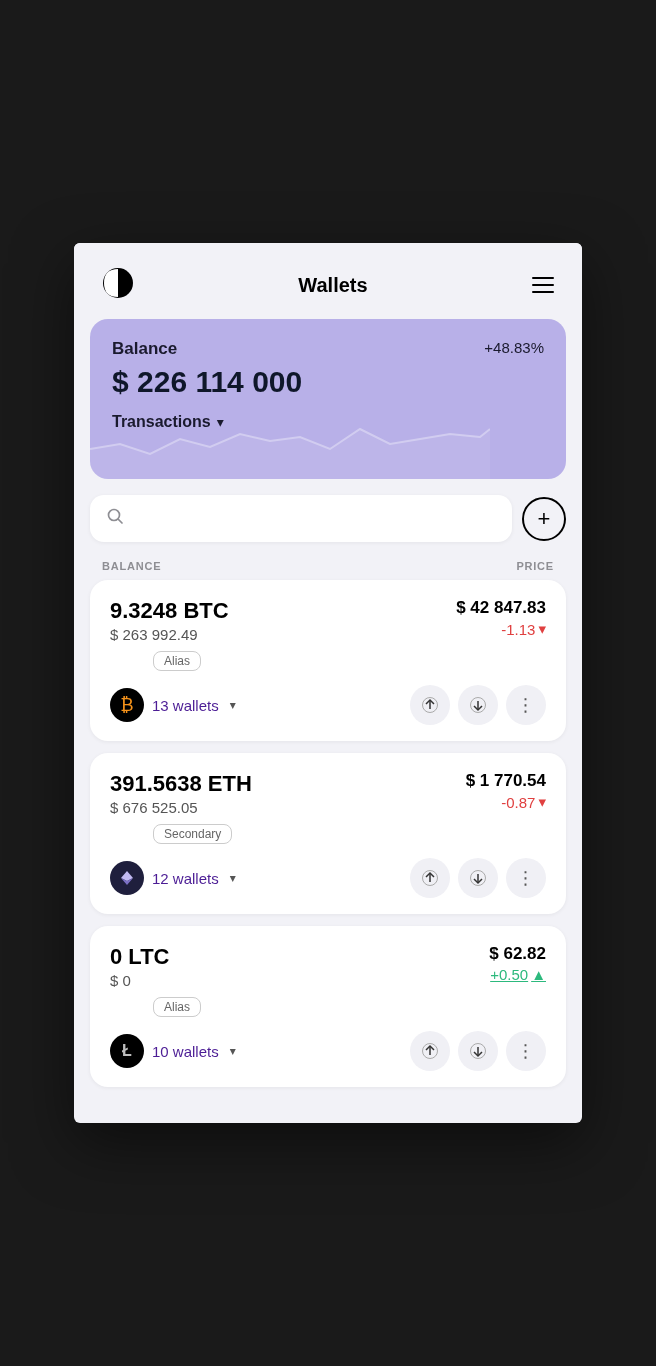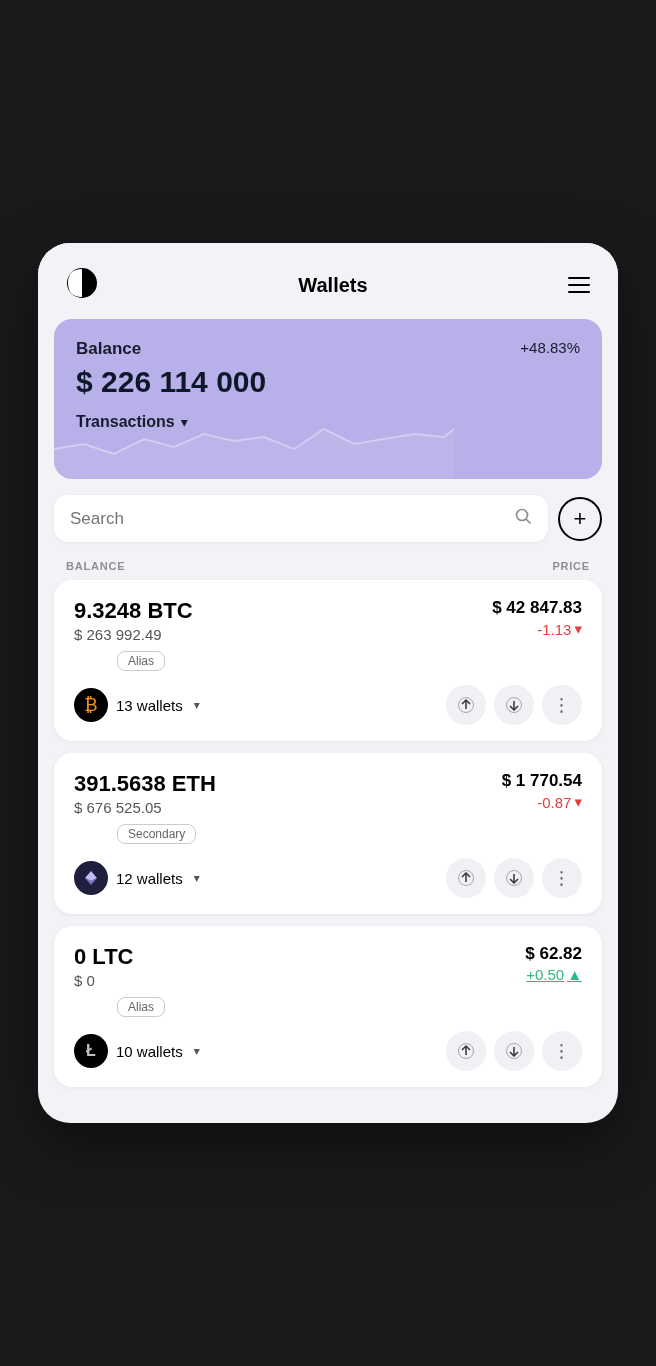--- a/index.html
+++ b/index.html
@@ -13,23 +13,23 @@
     }
     .phone-shell {
       width: 656px;
       min-height: 1366px;
       display: flex;
       justify-content: center;
       align-items: center;
       padding: 40px 20px;
     }
     .app-container {
-      width: 580px;
+      width: 508px;
       background: #f2f2f7;
-      border-radius: 32px;
+      border-radius: 6px;
       overflow: hidden;
       box-shadow: 0 20px 60px rgba(0,0,0,0.5);
     }
     
     .header {
       background: #f2f2f7;
       padding: 24px 28px 16px;
       display: flex;
       align-items: center;
       justify-content: space-between;
@@ -241,21 +241,21 @@
       align-items: center;
       justify-content: center;
       font-size: 18px;
     }
     .btc-icon { background: #000; color: #f7931a; }
     .eth-icon { background: #1f1f3d; color: #c3bbf3; }
     .ltc-icon { background: #000; color: #bebebe; }
     .wallet-count {
       font-size: 15px;
       font-weight: 500;
-      color: #000000;
+      color: #4c1d95;
     }
     .wallet-chevron {
       font-size: 12px;
       color: #555;
       margin-left: 3px;
     }
     .action-buttons {
       display: flex;
       gap: 8px;
     }
@@ -311,21 +311,20 @@
         <polyline points="0,50 30,45 60,55 90,40 120,48 150,35 180,42 210,38 240,50 270,30 300,45 330,40 360,35 390,38 400,30 400,80 0,80" fill="rgba(255,255,255,0.15)" stroke="none"></polyline>
       </svg>
       <div class="transactions-row">
         <span class="transactions-label">Transactions</span>
         <span class="chevron-down">▾</span>
       </div>
     </div>
 
     <div class="search-row">
       <div class="search-box">
-        <input class="search-input" type="text" placeholder="Search" style="">
         <span class="search-icon-svg">
           <svg width="18" height="18" viewBox="0 0 18 18" fill="none">
             <circle cx="8" cy="8" r="5.5" stroke="#8e8e93" stroke-width="1.7"></circle>
             <line x1="12.5" y1="12.5" x2="16" y2="16" stroke="#8e8e93" stroke-width="1.7" stroke-linecap="round"></line>
           </svg>
         </span>
       </div>
       <button class="add-button">+</button>
     </div>
 

